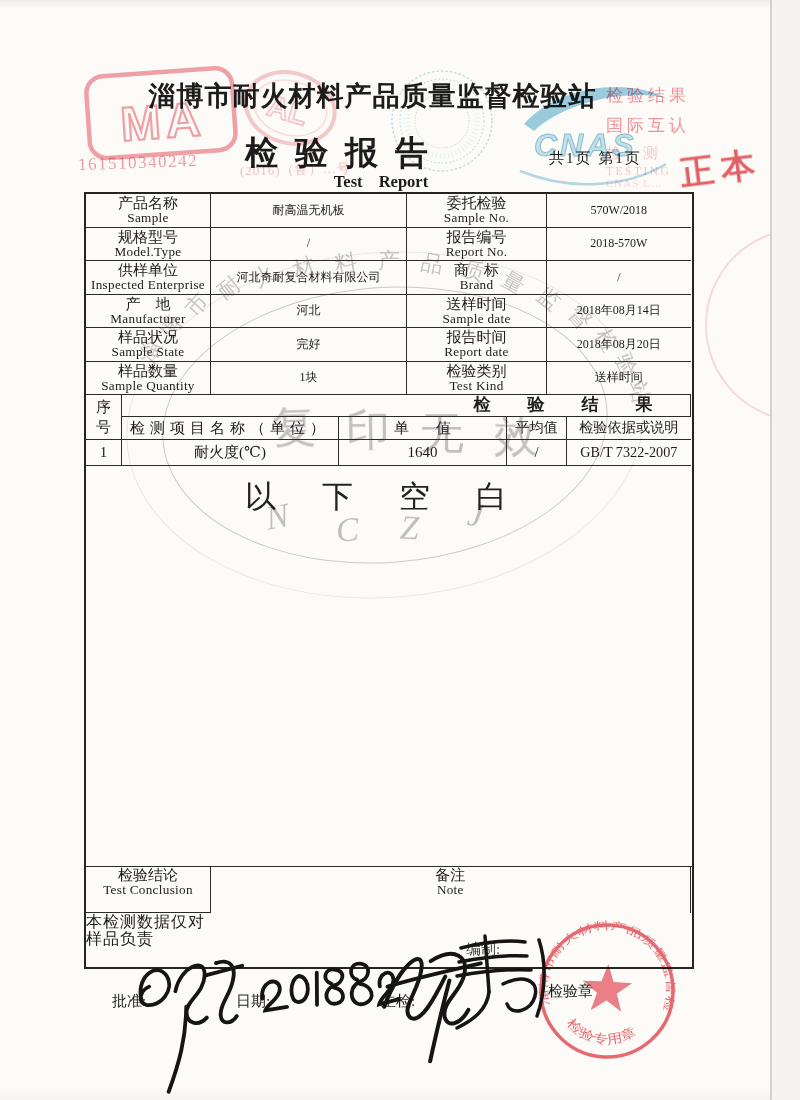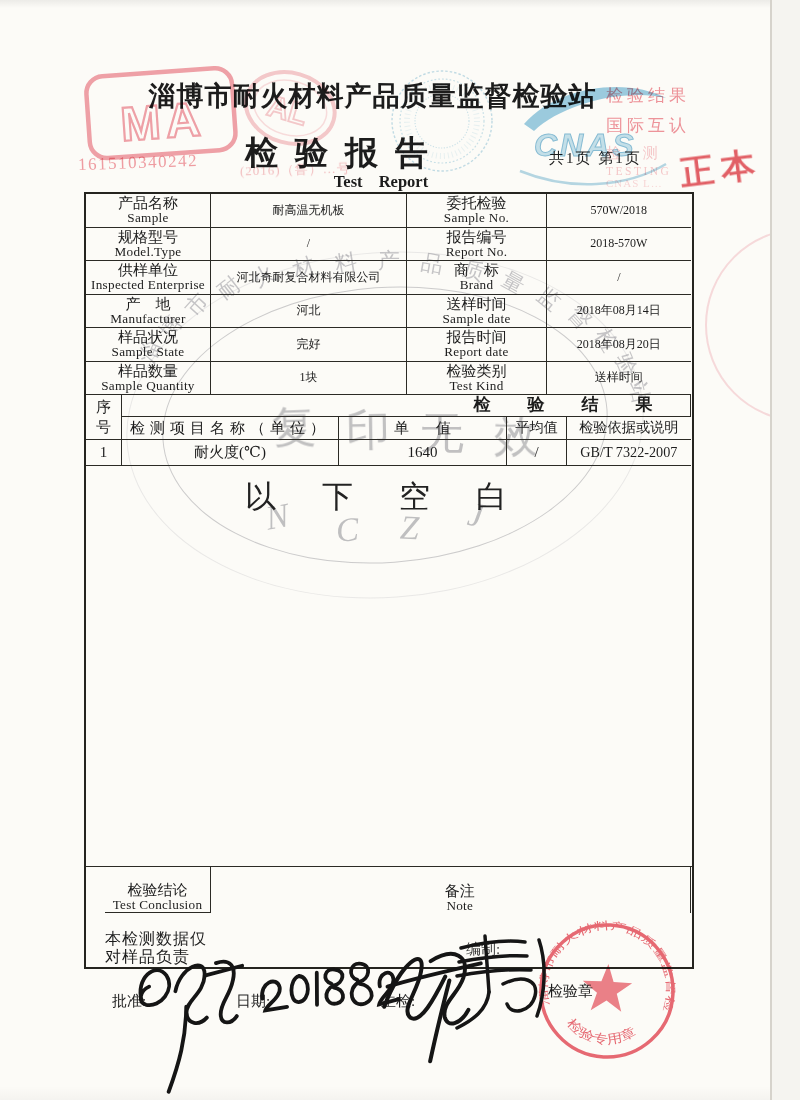--- a/index.html
+++ b/index.html
@@ -37,21 +37,21 @@
   .seq-cell{grid-row:span 2;font-size:15px;line-height:1.35;}
   .res-title{font-size:17px;font-weight:600;letter-spacing:37px;padding-left:37px;}
   .col-item{font-size:15px;letter-spacing:5px;}
   .col-value{font-size:15px;letter-spacing:27px;padding-left:27px;}
   .col-small{font-size:14.2px;}
   .res-data{font-size:15px;}
   .blank-cell{height:401px;border-bottom:1.2px solid #2b2a25;display:flex;justify-content:center;
         align-items:flex-start;padding-top:10px;box-sizing:border-box;}
   .blank-note{font-size:31px;letter-spacing:46px;padding-left:20px;color:#222;}
   .concl{grid-template-columns:125px 479.6px;}
-  .concl .cell{justify-content:flex-end;margin-left:19px;}
+  .concl .cell{justify-content:flex-start;}
   .concl-text{font-size:16px;letter-spacing:1px;}
 
   
   .wm{z-index:1;}
   .wm-ring{left:162px;top:287px;width:444px;height:274px;border:1.6px solid rgba(110,110,120,.34);
            border-radius:50%;transform:rotate(-4deg);}
   .wm-ring-outer{left:126px;top:252px;width:516px;height:344px;border:1.4px solid rgba(110,110,120,.13);
            border-radius:50%;transform:rotate(-4deg);}
   .wm-char{font-size:22px;color:rgba(100,100,110,.36);transform-origin:center;white-space:nowrap;}
   .wm-big{font-size:44px;color:rgba(105,105,112,.40);filter:blur(.3px);}

